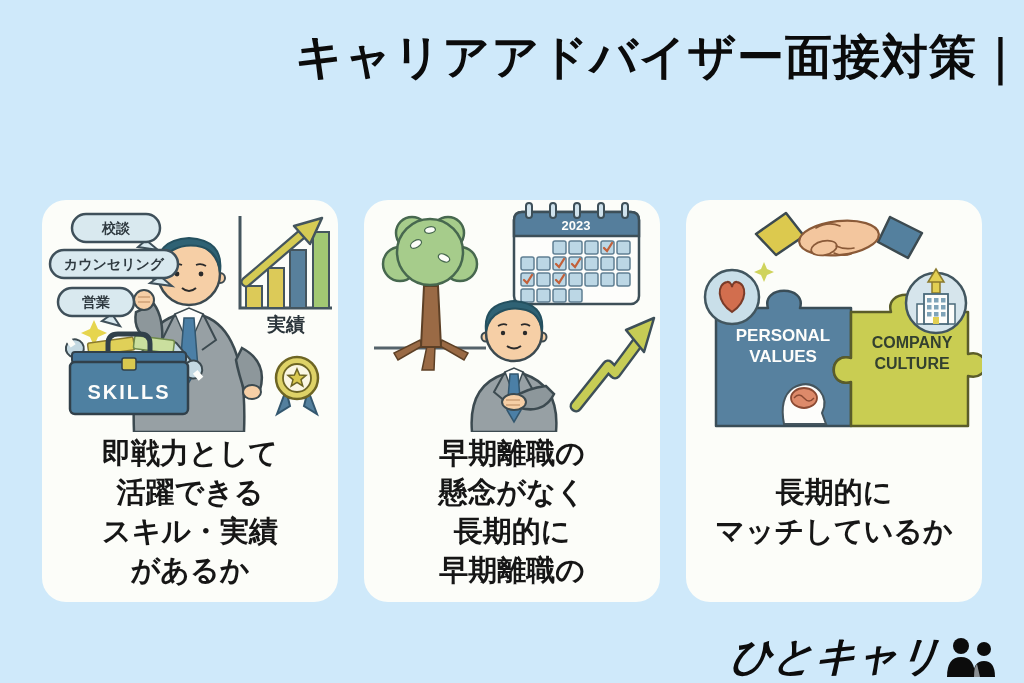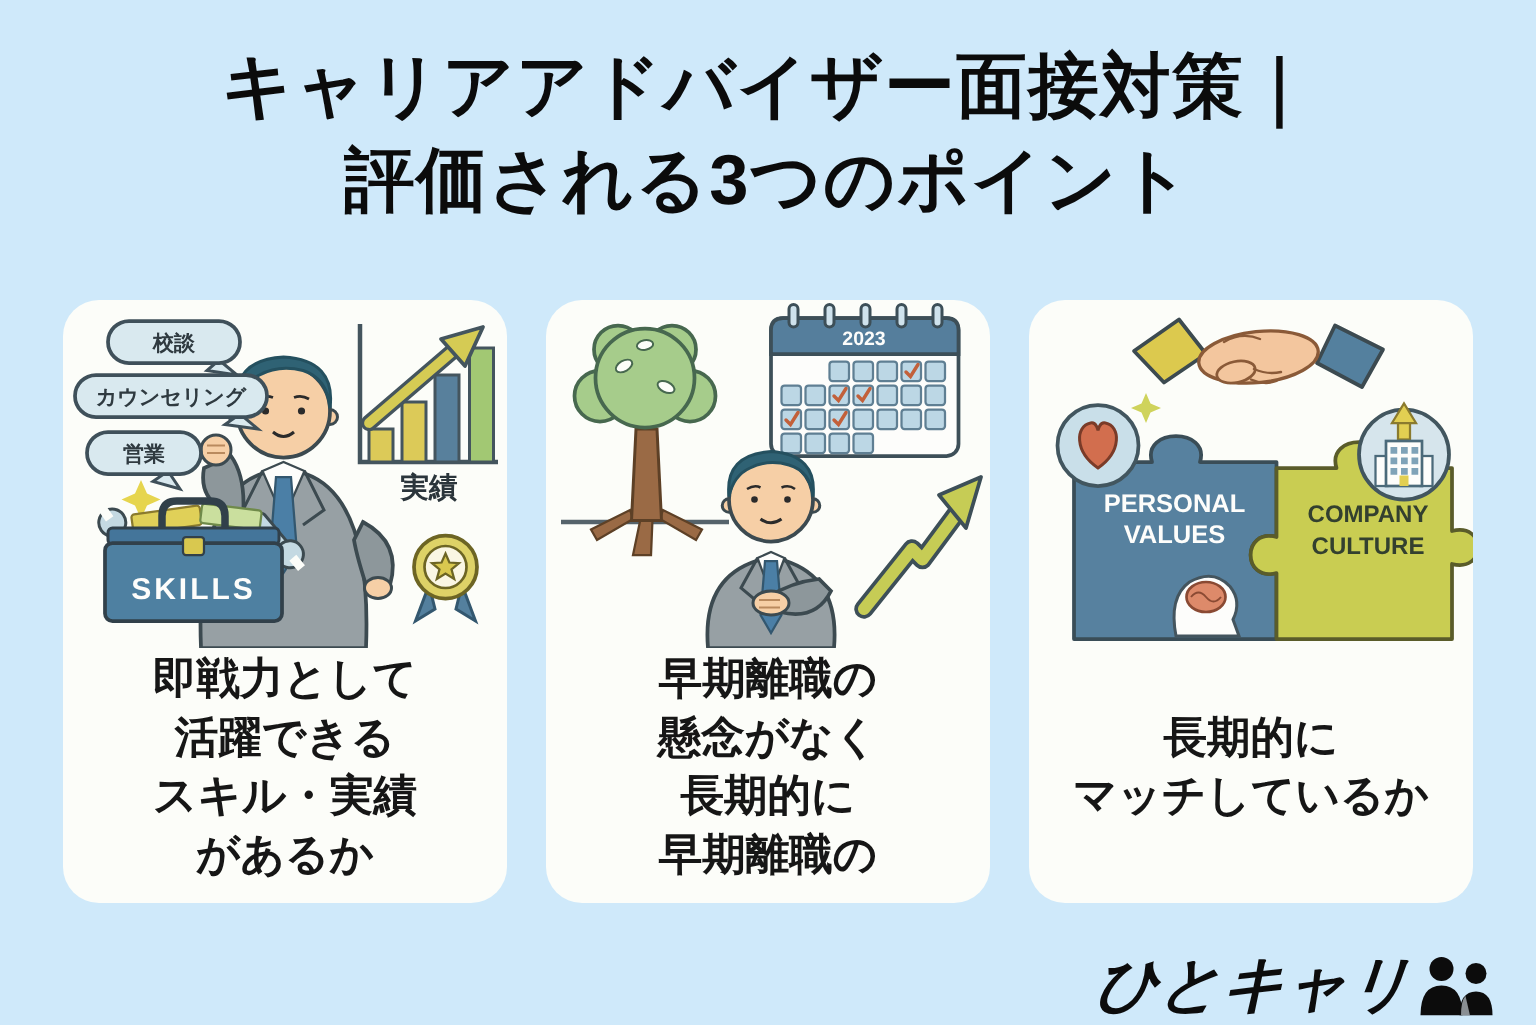--- a/index.html
+++ b/index.html
@@ -5,21 +5,21 @@
   * { margin:0; padding:0; box-sizing:border-box; }
   html,body { width:1024px; height:683px; }
   body {
     background:#cfe9fa;
     font-family:"Liberation Sans","DejaVu Sans",sans-serif;
     position:relative;
     overflow:hidden;
   }
   .title {
     margin-top:26px;
-    text-align:center;
+    text-align:right;
     font-size:47px;
     font-weight:900;
     line-height:1.33;
     color:#0b0b0b;
     letter-spacing:1px;
   }
   .cards {
     position:absolute;
     left:42px; right:42px; top:200px;
     display:flex;
@@ -66,21 +66,20 @@
     letter-spacing:0px;
     line-height:1;
   }
   svg text { font-family:"Liberation Sans","DejaVu Sans",sans-serif; }
 </style>
 </head>
 <body>
 
 <h1 class="title">
   <span>キャリアアドバイザー面接対策｜</span><br>
-  <span>評価される3つのポイント</span>
 </h1>
 
 <div class="cards">
 
   <section class="card">
     <div class="illust">
       <svg viewBox="0 0 296 232">
 
         <g>
           <path d="M198 16 V108 H290" stroke="#44555e" stroke-width="3" fill="none"></path>

